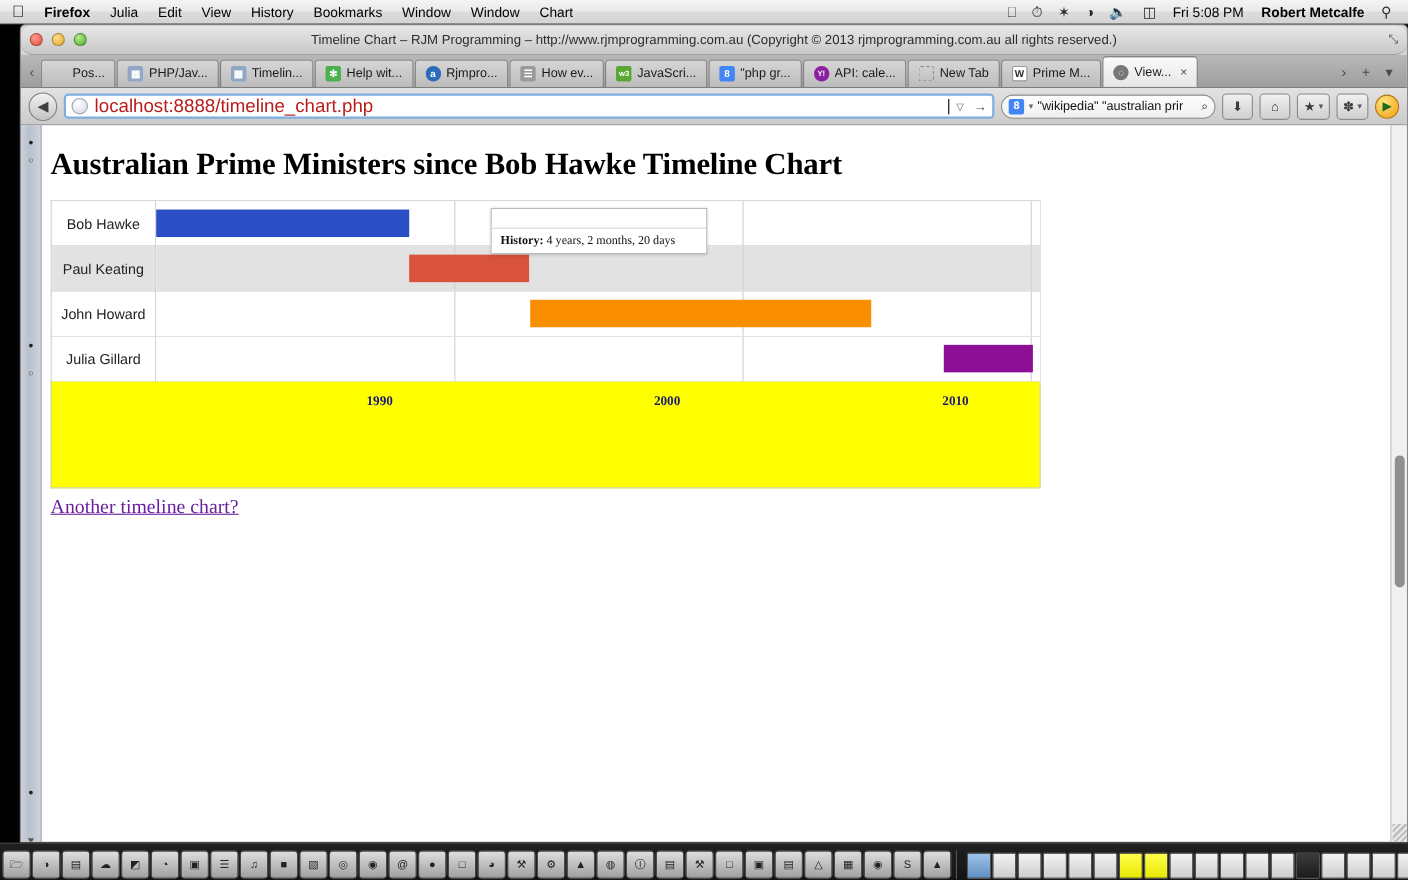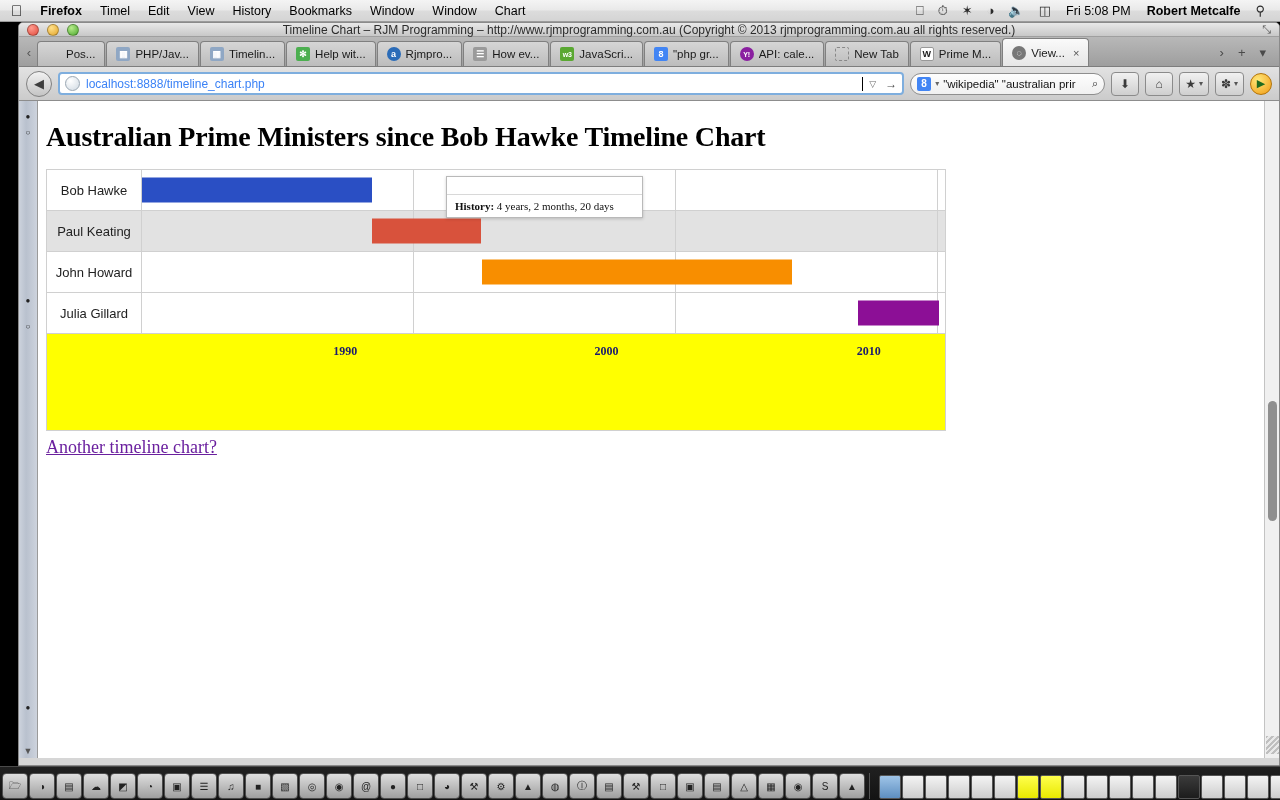--- a/index.html
+++ b/index.html
@@ -28,24 +28,24 @@
 
   
   .window{
     position:absolute; left:18px; top:22px; width:1262px; height:744px;
     background:#d6d6d6;
     border:1px solid #8a8a8a;
     border-radius:5px 5px 0 0;
     overflow:hidden;
   }
   .titlebar{
-    height:14px; width:100%;
+    height:27px; width:100%;
     background:linear-gradient(to bottom,#e8e8e8,#c8c8c8);
     border-bottom:1px solid #9f9f9f;
-    display:flex; align-items:center; position:relative;
+    display:flex; align-items:center; position:relative;border-radius:11px;
   }
   .traffic{ display:flex; gap:8px; margin-left:8px; }
   .light{ width:12px; height:12px; border-radius:50%; border:1px solid rgba(0,0,0,.28); }
   .l-red{ background:radial-gradient(circle at 35% 30%,#ff9b8e,#e24b3d); }
   .l-yellow{ background:radial-gradient(circle at 35% 30%,#ffe08a,#e3a52a); }
   .l-green{ background:radial-gradient(circle at 35% 30%,#b6ec8a,#4ca82e); }
   .title-text{
     position:absolute; left:0; right:0; text-align:center;
     font-size:12px; color:#2c2c2c; pointer-events:none;
   }
@@ -96,21 +96,21 @@
   .urlbar{
     flex:1 1 auto; height:23px;
     background:#fff; border:2px solid #7eaede; border-radius:4px;
     display:flex; align-items:center; padding:0 5px; gap:6px; min-width:0;
   }
   .urlbar .globe{
     width:15px; height:15px; border-radius:50%;
     background:radial-gradient(circle at 35% 30%,#fff,#cfd9e2);
     border:1px solid #9aa7b3; flex:none;
   }
-  .urlbar .urltext{ font-size:12px; color:#3b82f6; white-space:nowrap; overflow:hidden; flex:1; }
+  .urlbar .urltext{ font-size:17px; color:#b91c1c; white-space:nowrap; overflow:hidden; flex:1; }
   .urlbar .caret{ width:1px; height:14px; background:#000; }
   .urlbar .dropdown{ font-size:9px; color:#6a6a6a; }
   .urlbar .go{ font-size:12px; color:#4a4a4a; padding-left:3px; }
   .searchbar{
     width:195px; height:22px; flex:none;
     background:linear-gradient(to bottom,#fdfdfd,#f0f0f0);
     border:1px solid #8e8e8e; border-radius:11px;
     display:flex; align-items:center; padding:0 6px; gap:4px;
   }
   .searchbar .gicon{
@@ -237,21 +237,21 @@
               border:1px solid #555; flex:none; }
   .dock .win.yel{ background:linear-gradient(to bottom,#ffff4d,#e8e800); }
   .dock .win.drk{ background:linear-gradient(to bottom,#3b3b3b,#1c1c1c); }
 </style>
 </head>
 <body>
 
 <div class="menubar">
   <span class="apple-logo"></span>
   <span class="mi bold">Firefox</span>
-  <span class="mi">Timel</span>
+  <span class="mi">Julia</span>
   <span class="mi">Edit</span>
   <span class="mi">View</span>
   <span class="mi">History</span>
   <span class="mi">Bookmarks</span>
   <span class="mi">Window</span>
   <span class="mi">Window</span>
   <span class="mi">Chart</span>
 
   <div class="right">
     <span class="ic">⎕</span>

